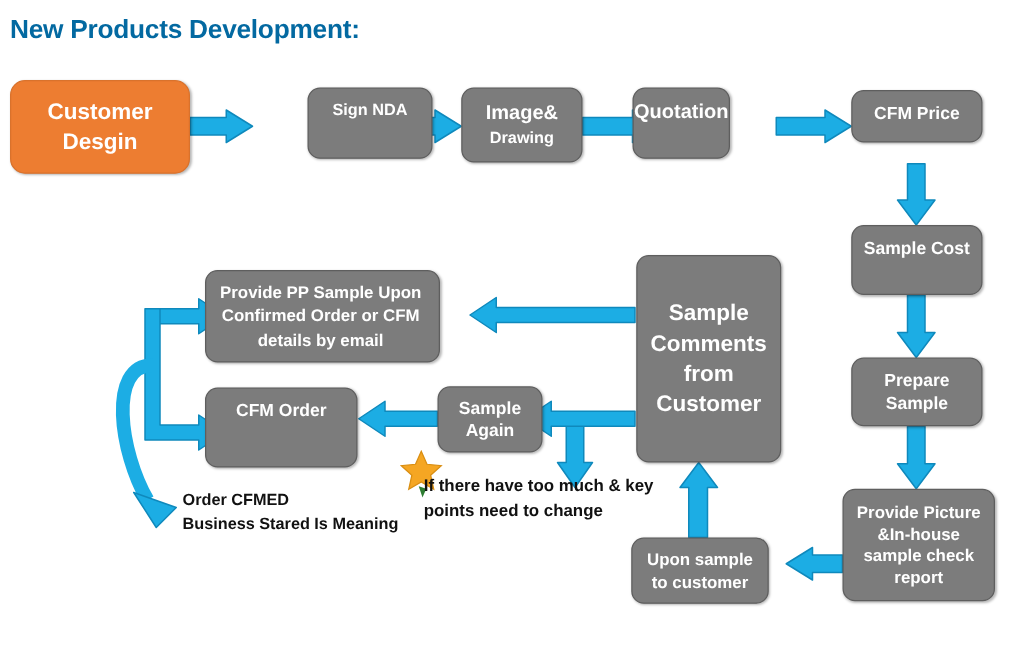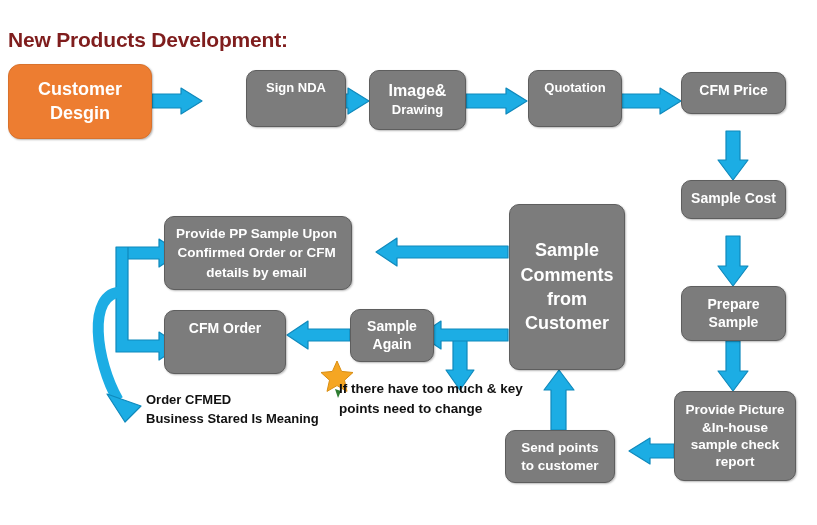--- a/index.html
+++ b/index.html
@@ -4,22 +4,22 @@
 <style>
   html,body{margin:0;padding:0;}
   body{
     width:817px;height:525px;background:#ffffff;overflow:hidden;
     font-family:"Liberation Sans",sans-serif;
     position:relative;
   }
   #stage{position:absolute;left:0;top:0;width:817px;height:525px;}
 
   .title{
-    position:absolute;left:8px;top:28px;
-    font-size:21px;font-weight:bold;color:#7f1d1d;
+    position:absolute;left:8px;top:12px;
+    font-size:21px;font-weight:bold;color:#0369a1;
     letter-spacing:-0.2px;white-space:nowrap;
   }
 
   .box{
     position:absolute;box-sizing:border-box;
     border:1.5px solid #5E5E5E;border-radius:10px;
     background:#7C7C7C;color:#FFFFFF;
     display:flex;align-items:center;justify-content:center;
     text-align:center;font-weight:bold;line-height:1.28;
     box-shadow:1px 1px 2px rgba(0,0,0,0.28);
@@ -88,35 +88,35 @@
   <div class="box orange" style="left:8px;top:64px;width:144px;height:75px;font-size:18px;white-space:pre-line;">Customer
 Desgin</div>
 
   <div class="box top" style="left:202px;top:70px;width:100px;height:57px;font-size:13px;margin-left:44px;">Sign NDA</div>
 
   <div class="box" style="left:369px;top:70px;width:97px;height:60px;flex-direction:column;">
     <span style="font-size:16px;">Image&amp;</span>
     <span style="font-size:13px;">Drawing</span>
   </div>
 
-  <div class="box top" style="left:528px;top:70px;width:94px;height:57px;font-size:13px;">Quotation</div>
+  <div class="box top" style="left:506px;top:70px;width:78px;height:57px;font-size:16px;">Quotation</div>
 
   <div class="box top" style="left:681px;top:72px;width:105px;height:42px;font-size:14px;">CFM Price</div>
 
-  <div class="box top" style="left:681px;top:180px;width:105px;height:39px;font-size:14px;">Sample Cost</div>
+  <div class="box top" style="left:681px;top:180px;width:105px;height:56px;font-size:14px;">Sample Cost</div>
 
   <div class="box" style="left:681px;top:286px;width:105px;height:55px;font-size:14px;white-space:pre-line;">Prepare
 Sample</div>
 
   <div class="box" style="left:674px;top:391px;width:122px;height:90px;font-size:13.5px;white-space:pre-line;">Provide Picture
 &amp;In-house
 sample check
 report</div>
 
-  <div class="box" style="left:505px;top:430px;width:110px;height:53px;font-size:13.5px;white-space:pre-line;">Send points
+  <div class="box" style="left:505px;top:430px;width:110px;height:53px;font-size:13.5px;white-space:pre-line;">Upon sample
 to customer</div>
 
   <div class="box" style="left:509px;top:204px;width:116px;height:166px;font-size:18px;white-space:pre-line;line-height:1.35;">Sample
 Comments
 from
 Customer</div>
 
   <div class="box" style="left:350px;top:309px;width:84px;height:53px;font-size:14px;white-space:pre-line;">Sample
 Again</div>
 

